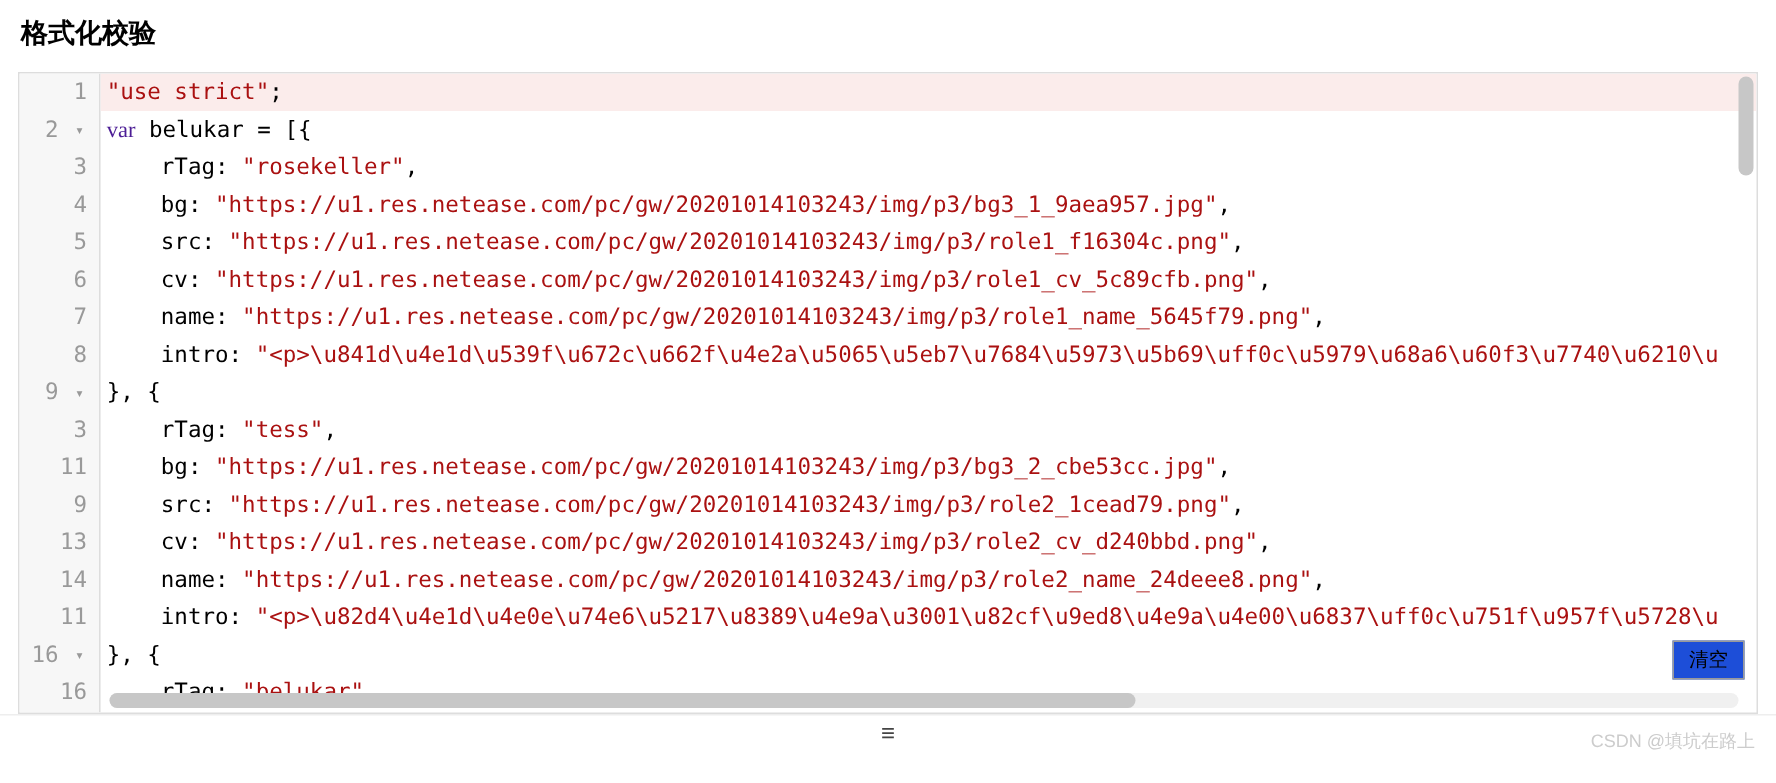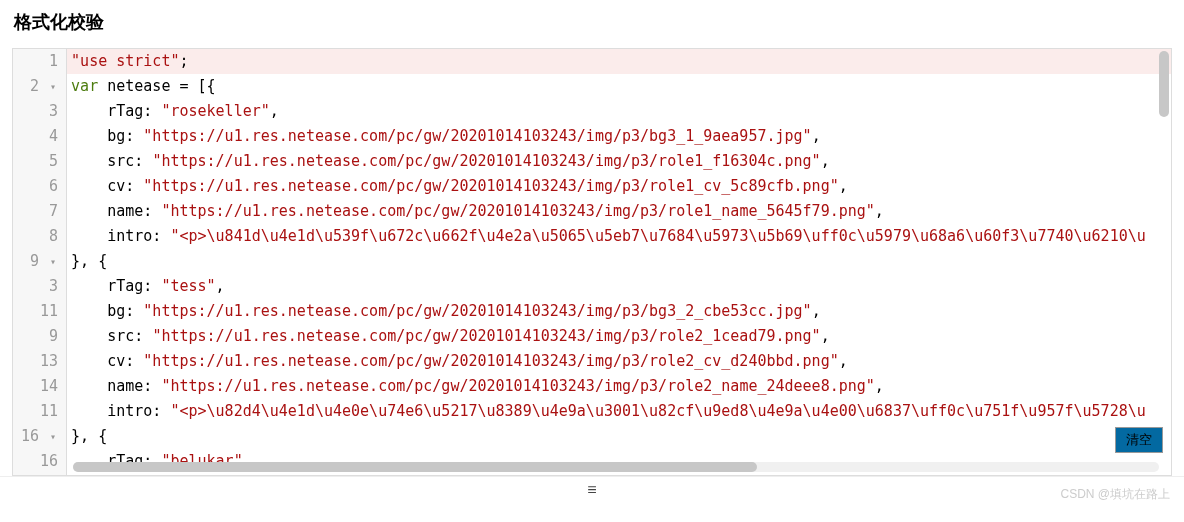--- a/index.html
+++ b/index.html
@@ -7,27 +7,27 @@
 .panel-title { font-size:18px; font-weight:bold; padding:10px 14px 14px; color:#000;font-family:Liberation Serif, serif; }
 .editor-wrap { border:1px solid #ddd; margin:0 12px; position:relative; height:428px; }
 .editor { display:flex; height:100%; overflow:hidden; font-family:Consolas,Monaco,monospace; font-size:15px; line-height:25px; }
 .gutter { background:#f7f7f7; color:#999; text-align:right; padding:0 8px; border-right:1px solid #ddd; user-select:none; min-width:40px; }
 .gutter .ln { height:25px; }
 .code { flex:1; overflow-x:hidden; white-space:nowrap; position:relative; }
 .code-inner { height:100%; }
 .line { height:25px; padding-left:4px; overflow:hidden; white-space:pre; }
 .line.hl { background:#fbeceb; }
 .fold { color:#999; font-size:10px; display:inline-block; width:10px; text-align:center; vertical-align:1px; }
-.kw { color:#4d7c0f; }
+.kw { color:#4c1d95;font-family:Liberation Serif, serif; }
 .str { color:#a11; }
 .plain { color:#000; }
 .scrollbar-v { position:absolute; right:2px; top:2px; width:10px; height:66px; background:#c7c7c7; border-radius:5px; }
 .scrollbar-h { position:absolute; left:60px; right:12px; bottom:3px; height:10px; background:#f0f0f0; border-radius:5px; }
 .scrollbar-h .thumb { position:absolute; left:0; top:0; height:10px; width:63%; background:#c7c7c7; border-radius:5px; }
-.clear-btn { position:absolute; right:8px; bottom:22px; border:1px solid #999; background:#0369a1; padding:3px 10px; font-size:13px; cursor:pointer; }
+.clear-btn { position:absolute; right:8px; bottom:22px; border:1px solid #999; background:#1d4ed8; padding:3px 10px; font-size:13px; cursor:pointer; }
 .drag-bar { text-align:center; font-size:16px; color:#444; padding:4px 0; border-top:1px solid #eee; cursor:row-resize; }
 .watermark { position:absolute; right:14px; bottom:0; font-size:12px; color:#ccc; }
 </style>
 </head>
 <body>
 
 <div class="panel-title">格式化校验</div>
 
 <div class="editor-wrap">
   <div class="editor">
@@ -46,21 +46,21 @@
         <div class="ln">9</div>
         <div class="ln">13</div>
         <div class="ln">14</div>
         <div class="ln">11</div>
         <div class="ln">16 <span class="fold">▾</span></div>
         <div class="ln">16</div>
       </div>
     <div class="code">
       <div class="code-inner" id="code">
           <div class="line hl"><span class="str">"use strict"</span><span class="plain">;</span></div>
-          <div class="line"><span class="kw">var</span><span class="plain"> netease </span><span class="plain">= [{</span></div>
+          <div class="line"><span class="kw">var</span><span class="plain"> belukar </span><span class="plain">= [{</span></div>
           <div class="line"><span class="plain">    rTag: </span><span class="str">"rosekeller"</span><span class="plain">,</span></div>
           <div class="line"><span class="plain">    bg: </span><span class="str">"https://u1.res.netease.com/pc/gw/20201014103243/img/p3/bg3_1_9aea957.jpg"</span><span class="plain">,</span></div>
           <div class="line"><span class="plain">    src: </span><span class="str">"https://u1.res.netease.com/pc/gw/20201014103243/img/p3/role1_f16304c.png"</span><span class="plain">,</span></div>
           <div class="line"><span class="plain">    cv: </span><span class="str">"https://u1.res.netease.com/pc/gw/20201014103243/img/p3/role1_cv_5c89cfb.png"</span><span class="plain">,</span></div>
           <div class="line"><span class="plain">    name: </span><span class="str">"https://u1.res.netease.com/pc/gw/20201014103243/img/p3/role1_name_5645f79.png"</span><span class="plain">,</span></div>
           <div class="line"><span class="plain">    intro: </span><span class="str">"&lt;p&gt;\u841d\u4e1d\u539f\u672c\u662f\u4e2a\u5065\u5eb7\u7684\u5973\u5b69\uff0c\u5979\u68a6\u60f3\u7740\u6210\u</span></div>
           <div class="line"><span class="plain">}, {</span></div>
           <div class="line"><span class="plain">    rTag: </span><span class="str">"tess"</span><span class="plain">,</span></div>
           <div class="line"><span class="plain">    bg: </span><span class="str">"https://u1.res.netease.com/pc/gw/20201014103243/img/p3/bg3_2_cbe53cc.jpg"</span><span class="plain">,</span></div>
           <div class="line"><span class="plain">    src: </span><span class="str">"https://u1.res.netease.com/pc/gw/20201014103243/img/p3/role2_1cead79.png"</span><span class="plain">,</span></div>

